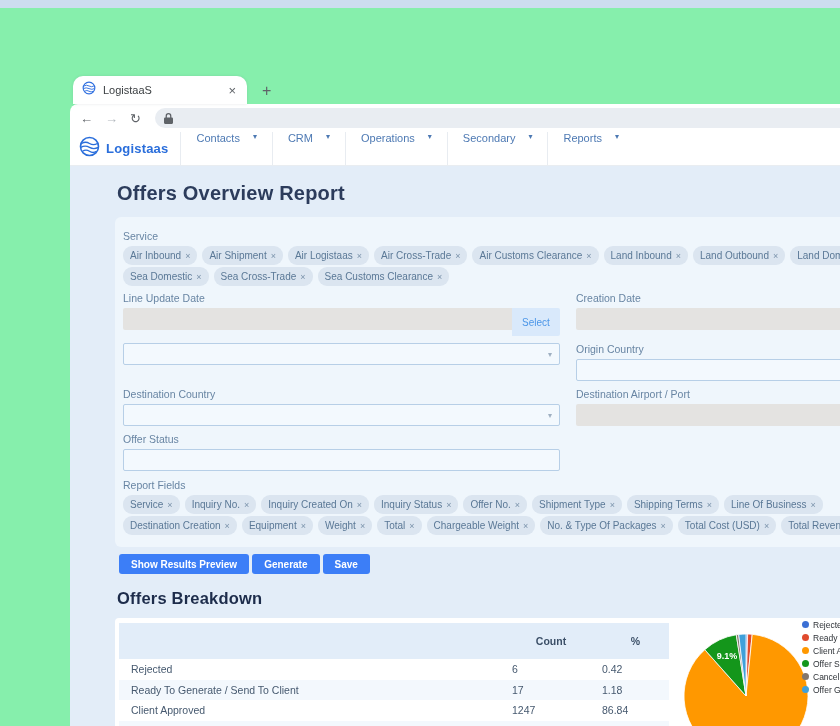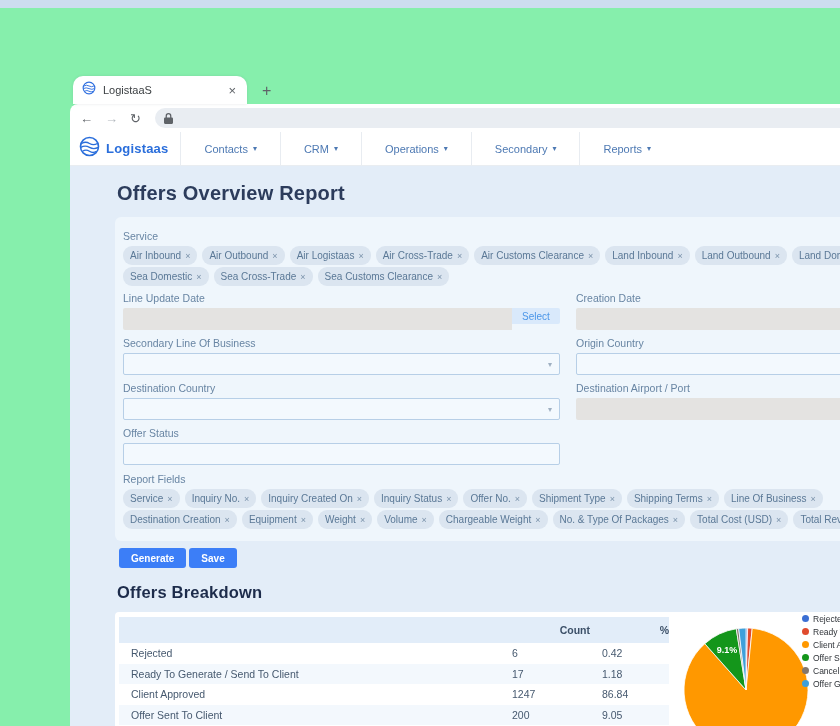--- a/index.html
+++ b/index.html
@@ -19,54 +19,54 @@
   .nav-ico.dim { color:#b3b8be; }
   .addressbar { flex:1; height:20px; background:#e9edf2; border-radius:10px; margin-left:2px;
                 display:flex; align-items:center; padding:0 9px; }
   .lock-icon svg { display:block; }
 
   
   .navbar { height:34px; background:#fff; border-bottom:1px solid #e9edf1; display:flex; align-items:stretch; }
   .brand { display:flex; align-items:center; padding:0 12px 0 9px; }
   .brand-text { font-size:13px; font-weight:bold; color:#2a6edb; margin-left:6px; letter-spacing:.2px; }
   .nav-sep { width:1px; background:#e8ecf1; }
-  .nav-item { display:flex; align-items:center; gap:5px; padding:0 23px; font-size:11px; color:#4d79b3; }
+  .nav-item { display:flex; gap:13px; padding:0 15px; font-size:11px; color:#4d79b3; }
   .nav-caret { font-size:8px; color:#4d79b3; }
 
   
   .content { background:#e3edf8; height:610px; padding:14px 0 0 45px; }
   h1.page-title { font-size:20px; font-weight:600; color:#2c3c5c; margin:2px 0 12px 2px; letter-spacing:.2px; }
 
   .panel { width:745px; background:#eff6fc; border-radius:6px; padding:13px 0 10px 8px; }
   .flabel { font-size:10.5px; color:#6885a3; margin-bottom:4px; }
   .chips-row { display:flex; gap:5px; margin-bottom:2px; white-space:nowrap; }
   .chip { display:inline-flex; align-items:center; gap:4px; background:#dbe5f0; color:#5a7896;
           font-size:10px; padding:3px 7px; border-radius:9px; height:19px; }
   .chip-x { font-size:9px; color:#7b93ab; }
 
   .form-grid { display:grid; grid-template-columns:437px 310px; column-gap:16px; row-gap:7px; margin-top:6px; }
   .field .ctl { height:22px; }
   .input-gray { background:#e4e3e1; height:22px; border-radius:2px; }
   .date-wrap { display:flex; }
   .date-wrap .input-gray { flex:1; border-radius:2px 0 0 2px; }
-  .select-btn { width:48px; height:16px; background:#d9e9fb; color:#4b96e8; font-size:10px;
+  .select-btn { width:48px; height:28px; background:#d9e9fb; color:#4b96e8; font-size:10px;
                 display:flex; align-items:center; justify-content:center; border-radius:0 2px 2px 0; }
   .input-blue { background:#f3f9fe; border:1px solid #b7cfe7; height:22px; border-radius:2px; position:relative; }
   .select-blue .caret { position:absolute; right:7px; top:6px; font-size:8px; color:#9fb0c2; }
   .rf-block { margin-top:8px; }
 
   .actions { display:flex; gap:3px; margin:7px 0 0 4px; }
   .btn-primary { background:#3c7ef7; color:#fff; font-size:10px; font-weight:600; padding:0 12px;
                  height:20px; display:flex; align-items:center; border-radius:3px; border:none; }
 
   h2.section-title { font-size:16.5px; font-weight:700; color:#1d2c4b; margin:15px 0 10px 2px; letter-spacing:.2px; }
 
   .breakdown-panel { position:relative; width:745px; background:#fff; border-radius:4px; padding:5px 0 0 4px; height:165px; }
   table.bd { border-collapse:collapse; font-size:10.5px; table-layout:fixed; width:550px; }
-  table.bd th { background:#e2edf9; height:26px; text-align:right; font-weight:600; color:#3c5068; padding-left:12px; }
+  table.bd th { background:#e2edf9; height:36px; text-align:center; font-weight:600; color:#3c5068; padding-left:12px; }
   table.bd col.c-label { width:381px; } table.bd col.c-count { width:90px; } table.bd col.c-pct { width:79px; }
   table.bd td { height:20.5px; color:#46596f; padding-left:12px; }
   table.bd tbody tr:nth-child(even) { background:#f3f8fd; }
 
   .chart-svg { position:absolute; left:555px; top:10px; }
   .legend { position:absolute; left:687px; top:2px; display:flex; flex-direction:column; gap:3px; width:160px; }
   .legend-item { display:flex; align-items:flex-start; gap:4px; font-size:8.5px; color:#2f3338; line-height:10px; }
   .legend-dot { width:7px; height:7px; border-radius:50%; flex:0 0 7px; margin-top:1px; }
 </style>
 </head>
@@ -149,21 +149,21 @@
       <h1 class="page-title">Offers Overview Report</h1>
 
       <div class="panel">
         <div class="flabel">Service</div>
         <div class="chips-row" id="service-chips-1">
             <span class="chip">
               <span>Air Inbound</span>
               <span class="chip-x">×</span>
             </span>
             <span class="chip">
-              <span>Air Outbound</span>
+              <span>Air Shipment</span>
               <span class="chip-x">×</span>
             </span>
             <span class="chip">
               <span>Air Logistaas</span>
               <span class="chip-x">×</span>
             </span>
             <span class="chip">
               <span>Air Cross-Trade</span>
               <span class="chip-x">×</span>
             </span>
@@ -205,21 +205,20 @@
               <div class="input-gray"></div>
               <div class="select-btn">Select</div>
             </div>
           </div>
           <div class="field">
             <div class="flabel">Creation Date</div>
             <div class="input-gray ctl"></div>
           </div>
 
           <div class="field">
-            <div class="flabel">Secondary Line Of Business</div>
             <div class="input-blue select-blue ctl">
                 <span class="caret">▾</span>
               </div>
           </div>
           <div class="field">
             <div class="flabel">Origin Country</div>
             <div class="input-blue ctl"></div>
           </div>
 
           <div class="field">
@@ -282,21 +281,21 @@
               </span>
               <span class="chip">
                 <span>Equipment</span>
                 <span class="chip-x">×</span>
               </span>
               <span class="chip">
                 <span>Weight</span>
                 <span class="chip-x">×</span>
               </span>
               <span class="chip">
-                <span>Volume</span>
+                <span>Total</span>
                 <span class="chip-x">×</span>
               </span>
               <span class="chip">
                 <span>Chargeable Weight</span>
                 <span class="chip-x">×</span>
               </span>
               <span class="chip">
                 <span>No. &amp; Type Of Packages</span>
                 <span class="chip-x">×</span>
               </span>
@@ -305,20 +304,21 @@
                 <span class="chip-x">×</span>
               </span>
               <span class="chip">
                 <span>Total Revenues (USD)</span>
               </span>
             </div>
         </div>
       </div>
 
       <div class="actions">
+        <button class="btn-primary">Show Results Preview</button>
         <button class="btn-primary">Generate</button>
         <button class="btn-primary">Save</button>
       </div>
 
       <h2 class="section-title">Offers Breakdown</h2>
 
       <div class="breakdown-panel">
         <table class="bd">
           <colgroup>
               <col class="c-label">

